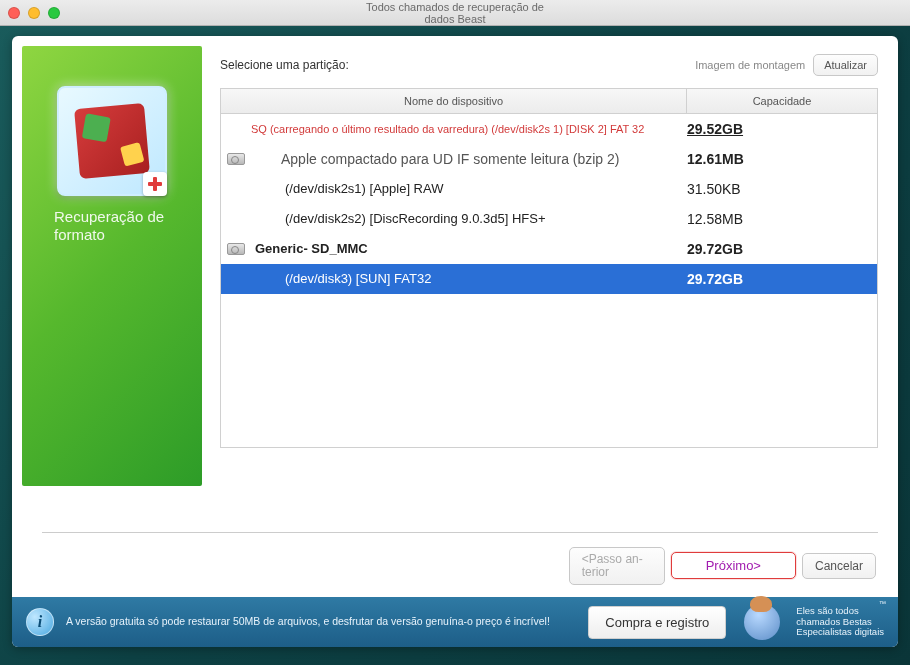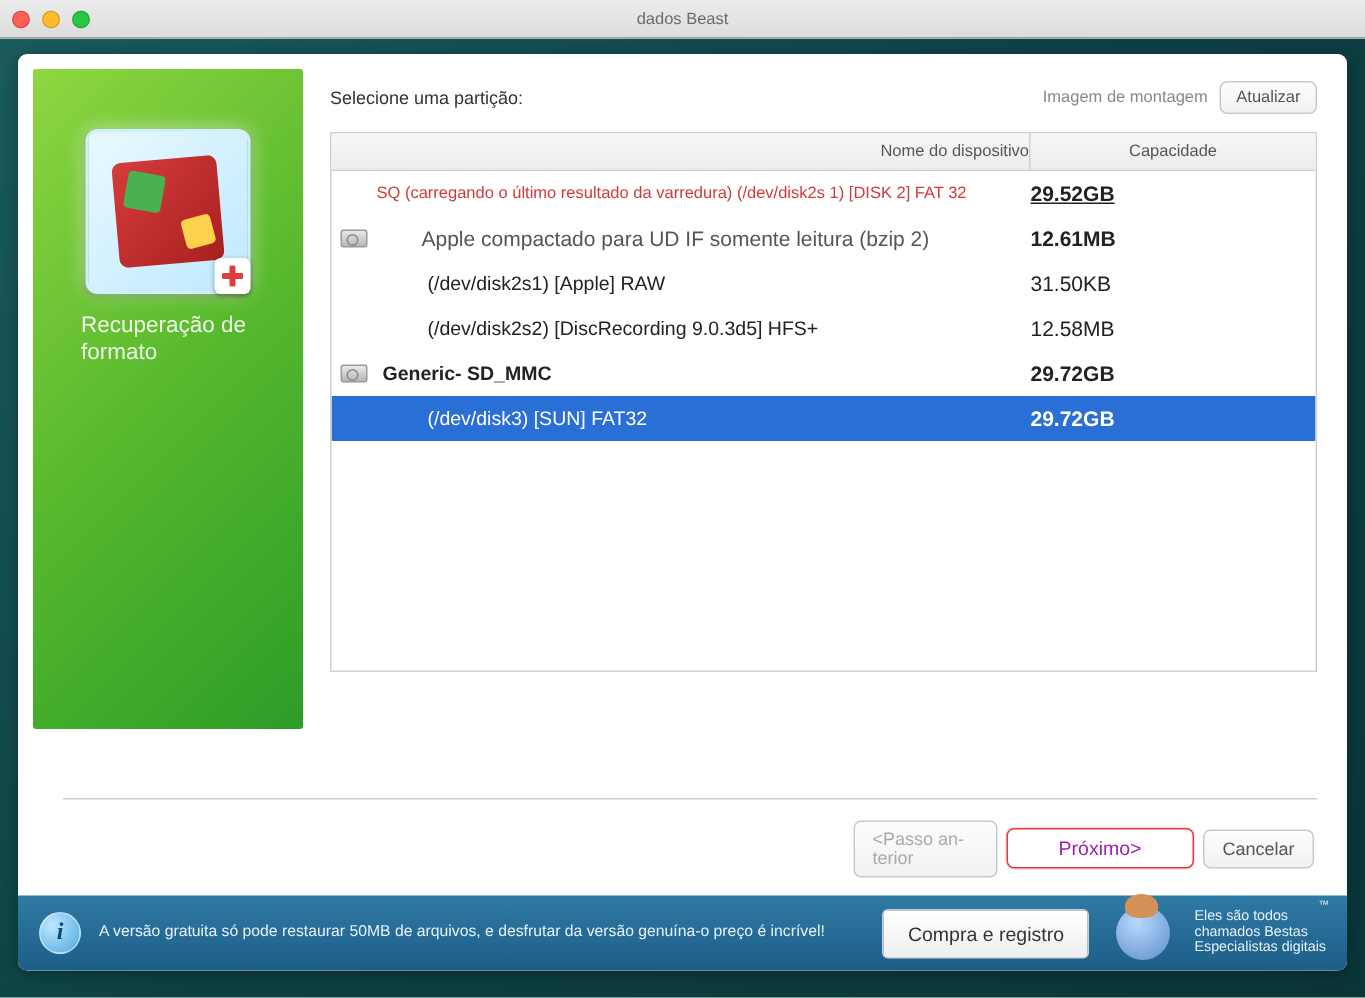--- a/index.html
+++ b/index.html
@@ -111,21 +111,21 @@
     .grid {
       border:1px solid #d0d0d0;
       display:flex;flex-direction:column;
       height: 360px;
       background:#fff;
     }
     .ghead{
       display:flex;background:linear-gradient(to bottom,#f7f7f7,#ececec);
       border-bottom:1px solid #d0d0d0;font-size:11px;color:#555;
     }
-    .gh-name{flex:1;text-align:right;padding:6px 0;border-right:1px solid #d0d0d0;}
+    .gh-name{flex:1;text-align:center;padding:6px 0;border-right:1px solid #d0d0d0;}
     .gh-cap{width:190px;text-align:center;padding:6px 0;}
     .gbody{flex:1;overflow:auto;}
     .row{
       display:flex;align-items:center;height:30px;
       border-bottom:1px solid transparent;
     }
     .row .iconcell{width:30px;display:flex;justify-content:center;}
     .row .name{flex:1;font-size:13px;color:#222;white-space:nowrap;overflow:hidden;text-overflow:ellipsis;}
     .row .cap{width:190px;font-size:14px;color:#222;font-weight:600;}
     .row.first .name{color:#d23a3a;font-size:11px;}
@@ -183,20 +183,21 @@
 </head>
 <body>
 
 <div class="titlebar">
   <div class="traffic">
     <div class="tlbtn close"></div>
     <div class="tlbtn min"></div>
     <div class="tlbtn max"></div>
   </div>
   <div class="title-txt">
+    <span>Todos chamados de recuperação de</span>
     <span>dados Beast</span>
   </div>
 </div>
 
 <div class="panel">
   <div class="main-row">
     <div class="sidebar">
       <div class="app-icon-frame">
         <div class="app-icon-inner"></div>
         <div class="cross-badge"></div>

